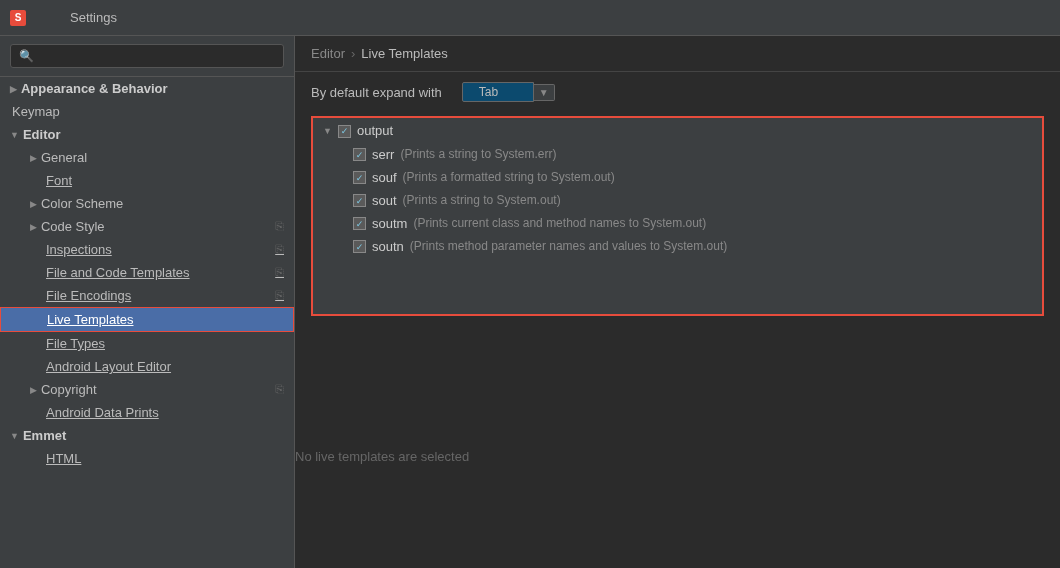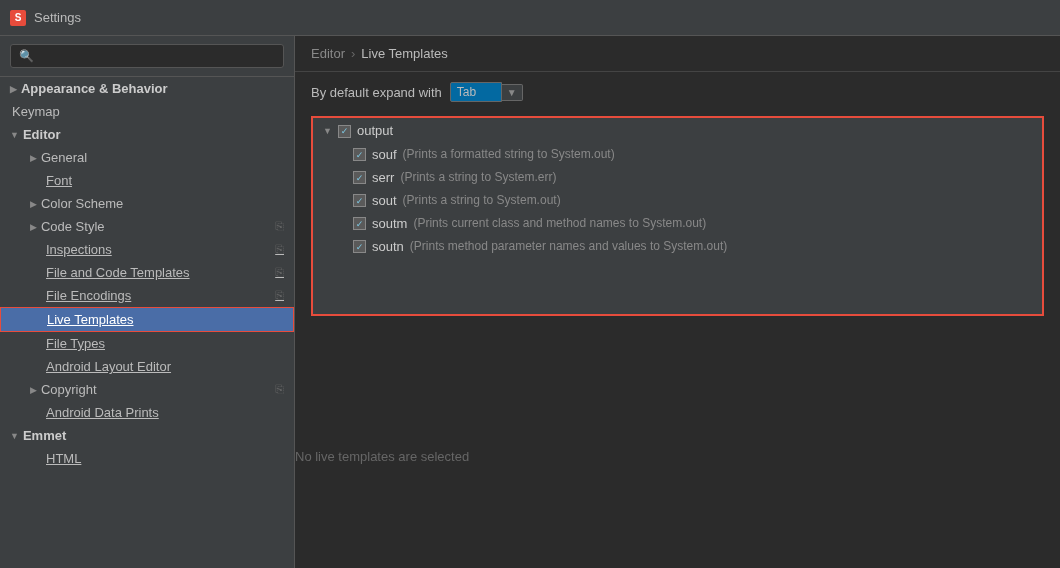--- a/index.html
+++ b/index.html
@@ -29,20 +29,21 @@
       display: flex;
       align-items: center;
       justify-content: center;
       font-size: 10px;
       color: white;
       font-weight: bold;
     }
     .title-bar-text {
       color: #bbbbbb;
       font-size: 13px;
+      margin-left: 36px;
     }
     .main-container {
       display: flex;
       height: calc(568px - 36px);
     }
     
     .sidebar {
       width: 295px;
       background: #3c3f41;
       border-right: 1px solid #555;
@@ -117,41 +118,41 @@
       display: flex;
       align-items: center;
       gap: 6px;
     }
     .breadcrumb-arrow { color: #666; }
     .breadcrumb-current { color: #bbbbbb; }
     .toolbar {
       padding: 10px 16px;
       display: flex;
       align-items: center;
-      gap: 8px;
+      gap: 20px;
       font-size: 13px;
       color: #bbbbbb;
     }
     .toolbar-label { color: #bbbbbb; }
     .toolbar-select-container {
       display: flex;
       align-items: center;
       gap: 0;
     }
     .toolbar-select {
-      background: #0369a1;
+      background: #0c4a6e;
       border: 1px solid #666;
       color: #bbbbbb;
-      padding: 2px 6px;
+      padding: 2px 16px;
       font-size: 12px;
       border-radius: 2px 0 0 2px;
       outline: none;
       appearance: none;
       -webkit-appearance: none;
-      width: 52px;
+      width: 72px;
     }
     .toolbar-dropdown-btn {
       background: #3c3f41;
       border: 1px solid #666;
       border-left: none;
       color: #888;
       padding: 2px 5px;
       font-size: 10px;
       border-radius: 0 2px 2px 0;
       cursor: pointer;
@@ -329,32 +330,32 @@
     <div class="templates-panel">
 
       <div class="template-group-header">
         <span class="triangle">▼</span>
         <div class="checkbox checked"></div>
         <span>output</span>
       </div>
 
       <div class="template-item">
         <div class="checkbox checked"></div>
+        <span class="template-name">serr</span>
+        <span class="template-desc"> (<span>Prints a string to System.err</span>)</span>
+      </div>
+
+      <div class="template-item">
+        <div class="checkbox checked"></div>
         <span class="template-name">souf</span>
         <span class="template-desc"> (<span>Prints a formatted string to System.out</span>)</span>
       </div>
 
       <div class="template-item">
         <div class="checkbox checked"></div>
-        <span class="template-name">serr</span>
-        <span class="template-desc"> (<span>Prints a string to System.err</span>)</span>
-      </div>
-
-      <div class="template-item">
-        <div class="checkbox checked"></div>
         <span class="template-name">sout</span>
         <span class="template-desc"> (<span>Prints a string to System.out</span>)</span>
       </div>
 
       <div class="template-item">
         <div class="checkbox checked"></div>
         <span class="template-name">soutm</span>
         <span class="template-desc"> (<span>Prints current class and method names to System.out</span>)</span>
       </div>
 

